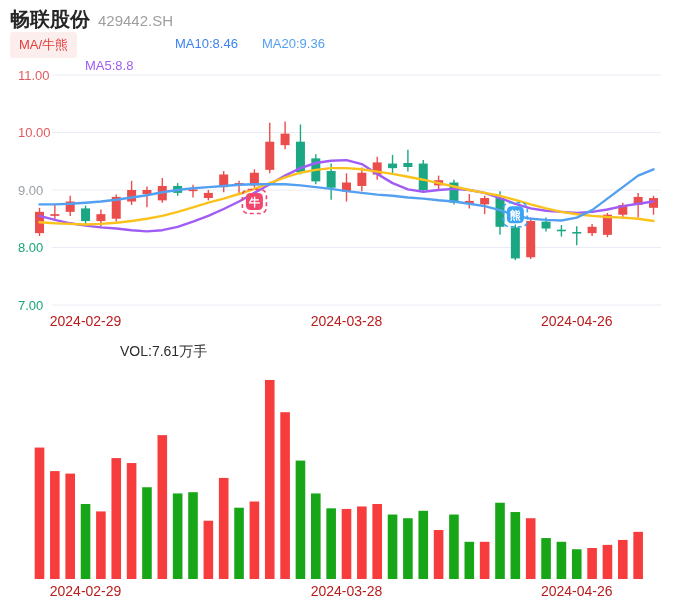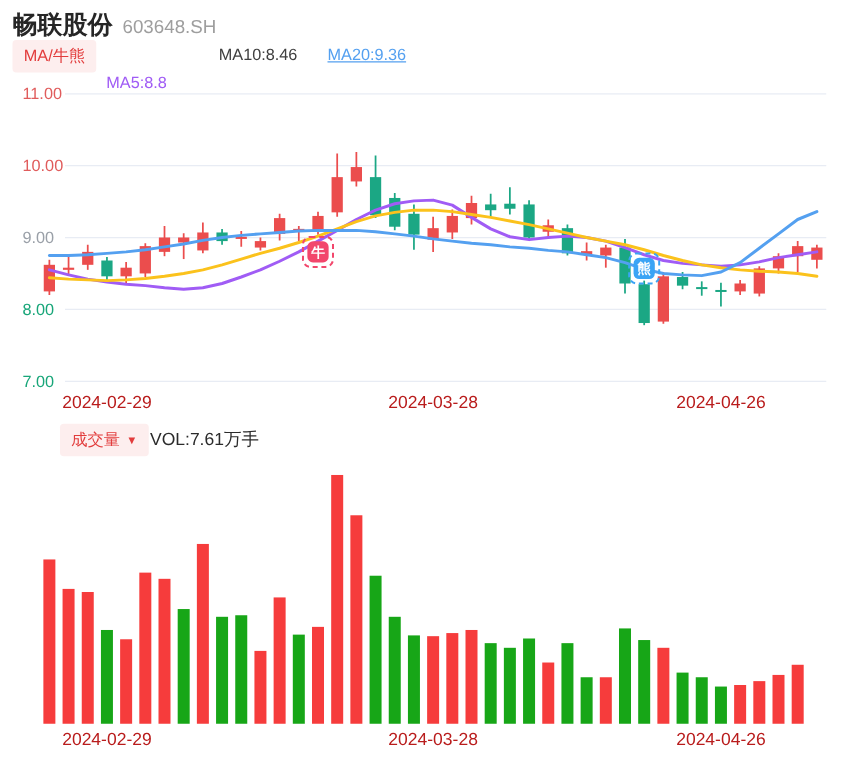--- a/index.html
+++ b/index.html
@@ -6,45 +6,45 @@
   .app{position:relative;width:686px;height:606px;background:#fff;overflow:hidden;
        font-family:"Liberation Sans","DejaVu Sans",sans-serif;}
   .header{position:absolute;left:10px;top:6px;display:flex;align-items:baseline;gap:8px;}
   .title{font-size:20px;font-weight:bold;color:#262626;}
   .code{font-size:15px;color:#9e9e9e;}
   .legend1{position:absolute;left:0;top:32px;width:686px;height:24px;text-align:right;}
   .chip{display:inline-flex;align-items:center;gap:5px;border-radius:3px;
         padding:4px 9px;font-size:13px;cursor:pointer;}
   .legend1 .chip{position:absolute;left:10px;top:0;}
   .ma{position:absolute;top:4px;font-size:13px;}
-  .ma5{left:85px;margin-top:22px;} .ma10{left:175px;} .ma20{left:262px;text-decoration:underline;}
+  .ma5{left:85px;margin-top:22px;} .ma10{left:175px;} .ma20{left:262px;}
   #kchart{position:absolute;left:0;top:60px;}
   #xlabels-top{position:absolute;left:0;top:313px;width:686px;height:18px;}
   #xlabels-bottom{position:absolute;left:0;top:583px;width:686px;height:18px;}
   .xlab{position:absolute;transform:translateX(-50%);font-size:14px;color:#b91c1c;white-space:nowrap;}
   .legend2{position:absolute;left:0;top:339px;width:686px;height:25px;}
   .legend2 .chip{position:absolute;left:48px;top:0;}
   .tri{font-size:9px;line-height:1;}
   .vol{position:absolute;left:120px;top:4px;font-size:14px;color:#2b2b2b;}
   #vchart{position:absolute;left:0;top:365px;}
   svg text{font-family:"Liberation Sans","DejaVu Sans",sans-serif;}
 </style>
 </head>
 <body>
 
 <div class="app">
   <div class="header">
     <span class="title">畅联股份</span>
-    <span class="code">603648.SH</span>
+    <span class="code">429442.SH</span>
   </div>
 
   <div class="legend1">
     <span class="chip" style="background: rgb(253, 238, 238); color: rgb(226, 60, 60);">MA/牛熊</span>
     <span class="ma ma5" style="color: rgb(160, 92, 245);">MA5:8.8</span>
-    <span class="ma ma10" style="color: #404040;">MA10:8.46</span>
+    <span class="ma ma10" style="color: #3b82f6;">MA10:8.46</span>
     <span class="ma ma20" style="color: rgb(84, 160, 240);">MA20:9.36</span>
   </div>
 
   <svg id="kchart" width="686" height="252">
       <line x1="52" y1="15" x2="661" y2="15" stroke="#e8ecf4" stroke-width="1"></line>
       <text x="18" y="19.5" font-size="13" fill="#e05c5c">11.00</text>
       <line x1="52" y1="72.5" x2="661" y2="72.5" stroke="#e8ecf4" stroke-width="1"></line>
       <text x="18" y="77" font-size="13" fill="#e05c5c">10.00</text>
       <line x1="52" y1="130" x2="661" y2="130" stroke="#e8ecf4" stroke-width="1"></line>
       <text x="18" y="134.5" font-size="13" fill="#9aa0a8">9.00</text>
@@ -230,24 +230,20 @@
         <text x="0" y="4" font-size="11" font-weight="bold" fill="#ffffff" text-anchor="middle">熊</text>
       </g>
     </svg>
   <div id="xlabels-top">
       <div class="xlab" style="left: 85.55px;">2024-02-29</div>
       <div class="xlab" style="left: 346.5px;">2024-03-28</div>
       <div class="xlab" style="left: 576.75px;">2024-04-26</div>
     </div>
 
   <div class="legend2">
-    <span class="chip" style="background: rgb(253, 238, 238); color: rgb(226, 60, 60);">
-      <span>成交量</span>
-      <span class="tri">▼</span>
-    </span>
     <span class="vol">VOL:7.61万手</span>
   </div>
 
   <svg id="vchart" width="686" height="215">
       <rect x="34.7" y="82.56" width="9.6" height="131.44" fill="#f63c3c"></rect>
       <rect x="50.050000000000004" y="106.12" width="9.6" height="107.88" fill="#f63c3c"></rect>
       <rect x="65.4" y="108.6" width="9.6" height="105.4" fill="#f63c3c"></rect>
       <rect x="80.75" y="138.98000000000002" width="9.6" height="75.02" fill="#17a617"></rect>
       <rect x="96.10000000000001" y="146.42000000000002" width="9.6" height="67.58" fill="#f63c3c"></rect>
       <rect x="111.45" y="93.1" width="9.6" height="120.9" fill="#f63c3c"></rect>

